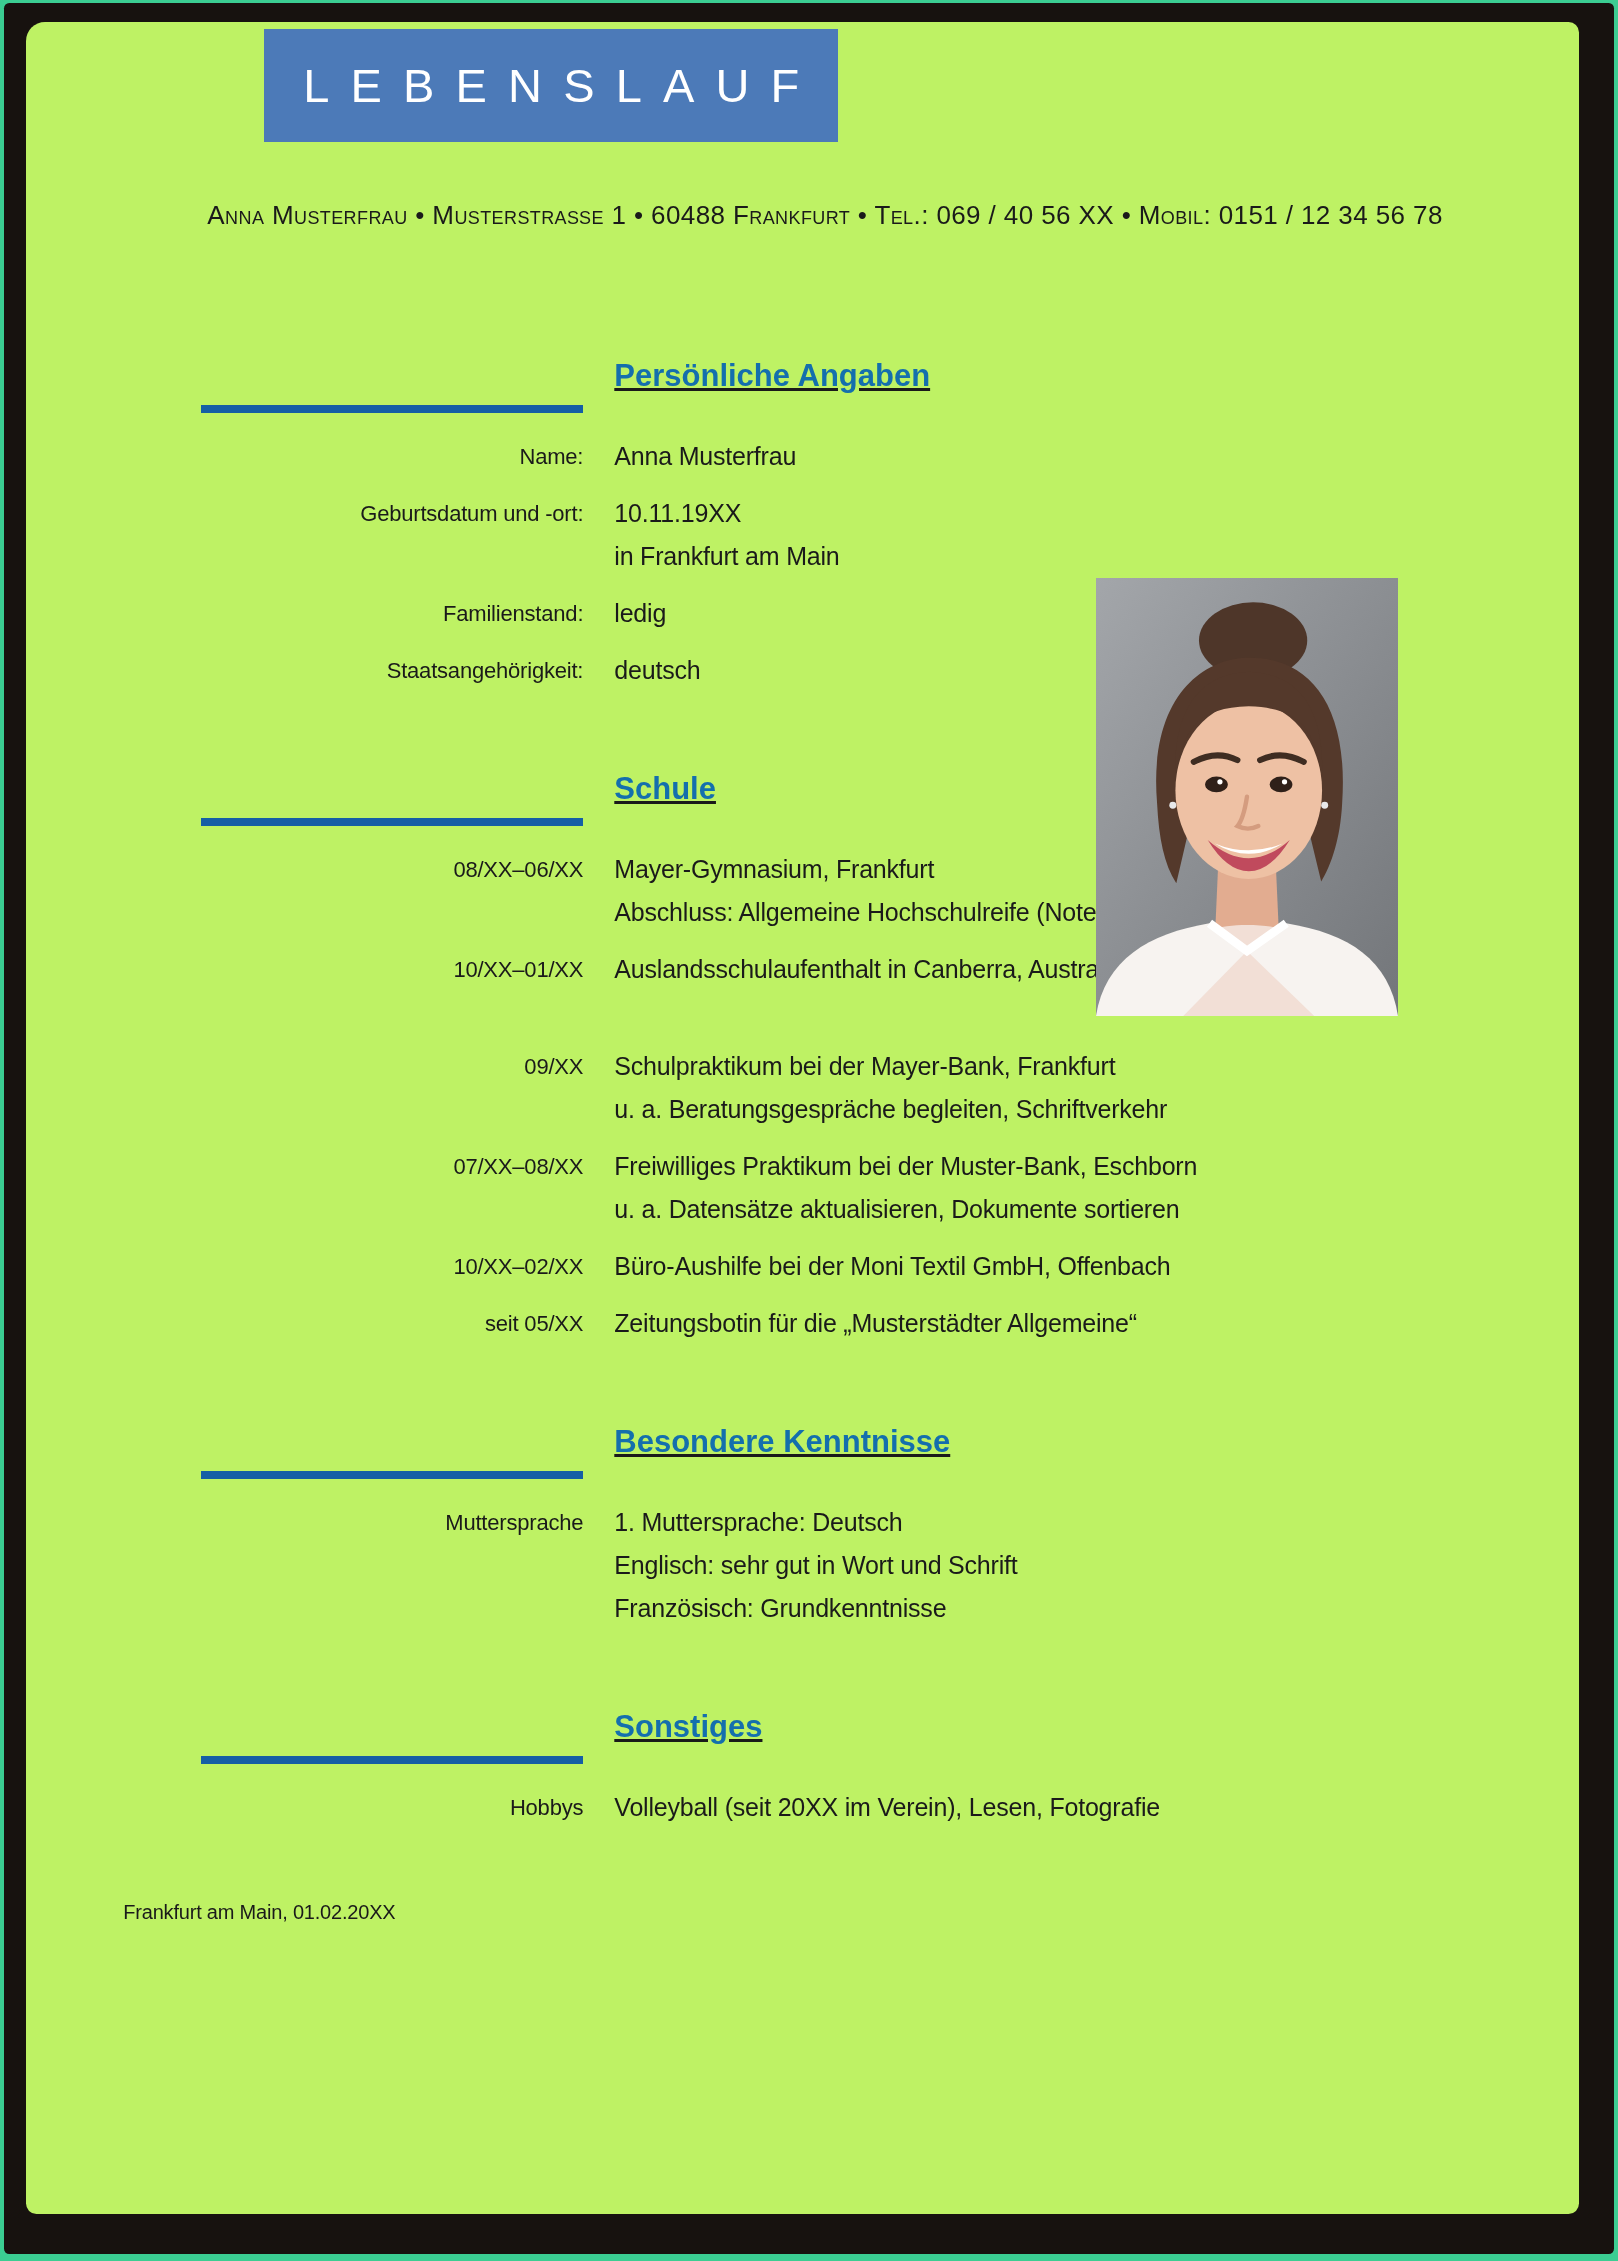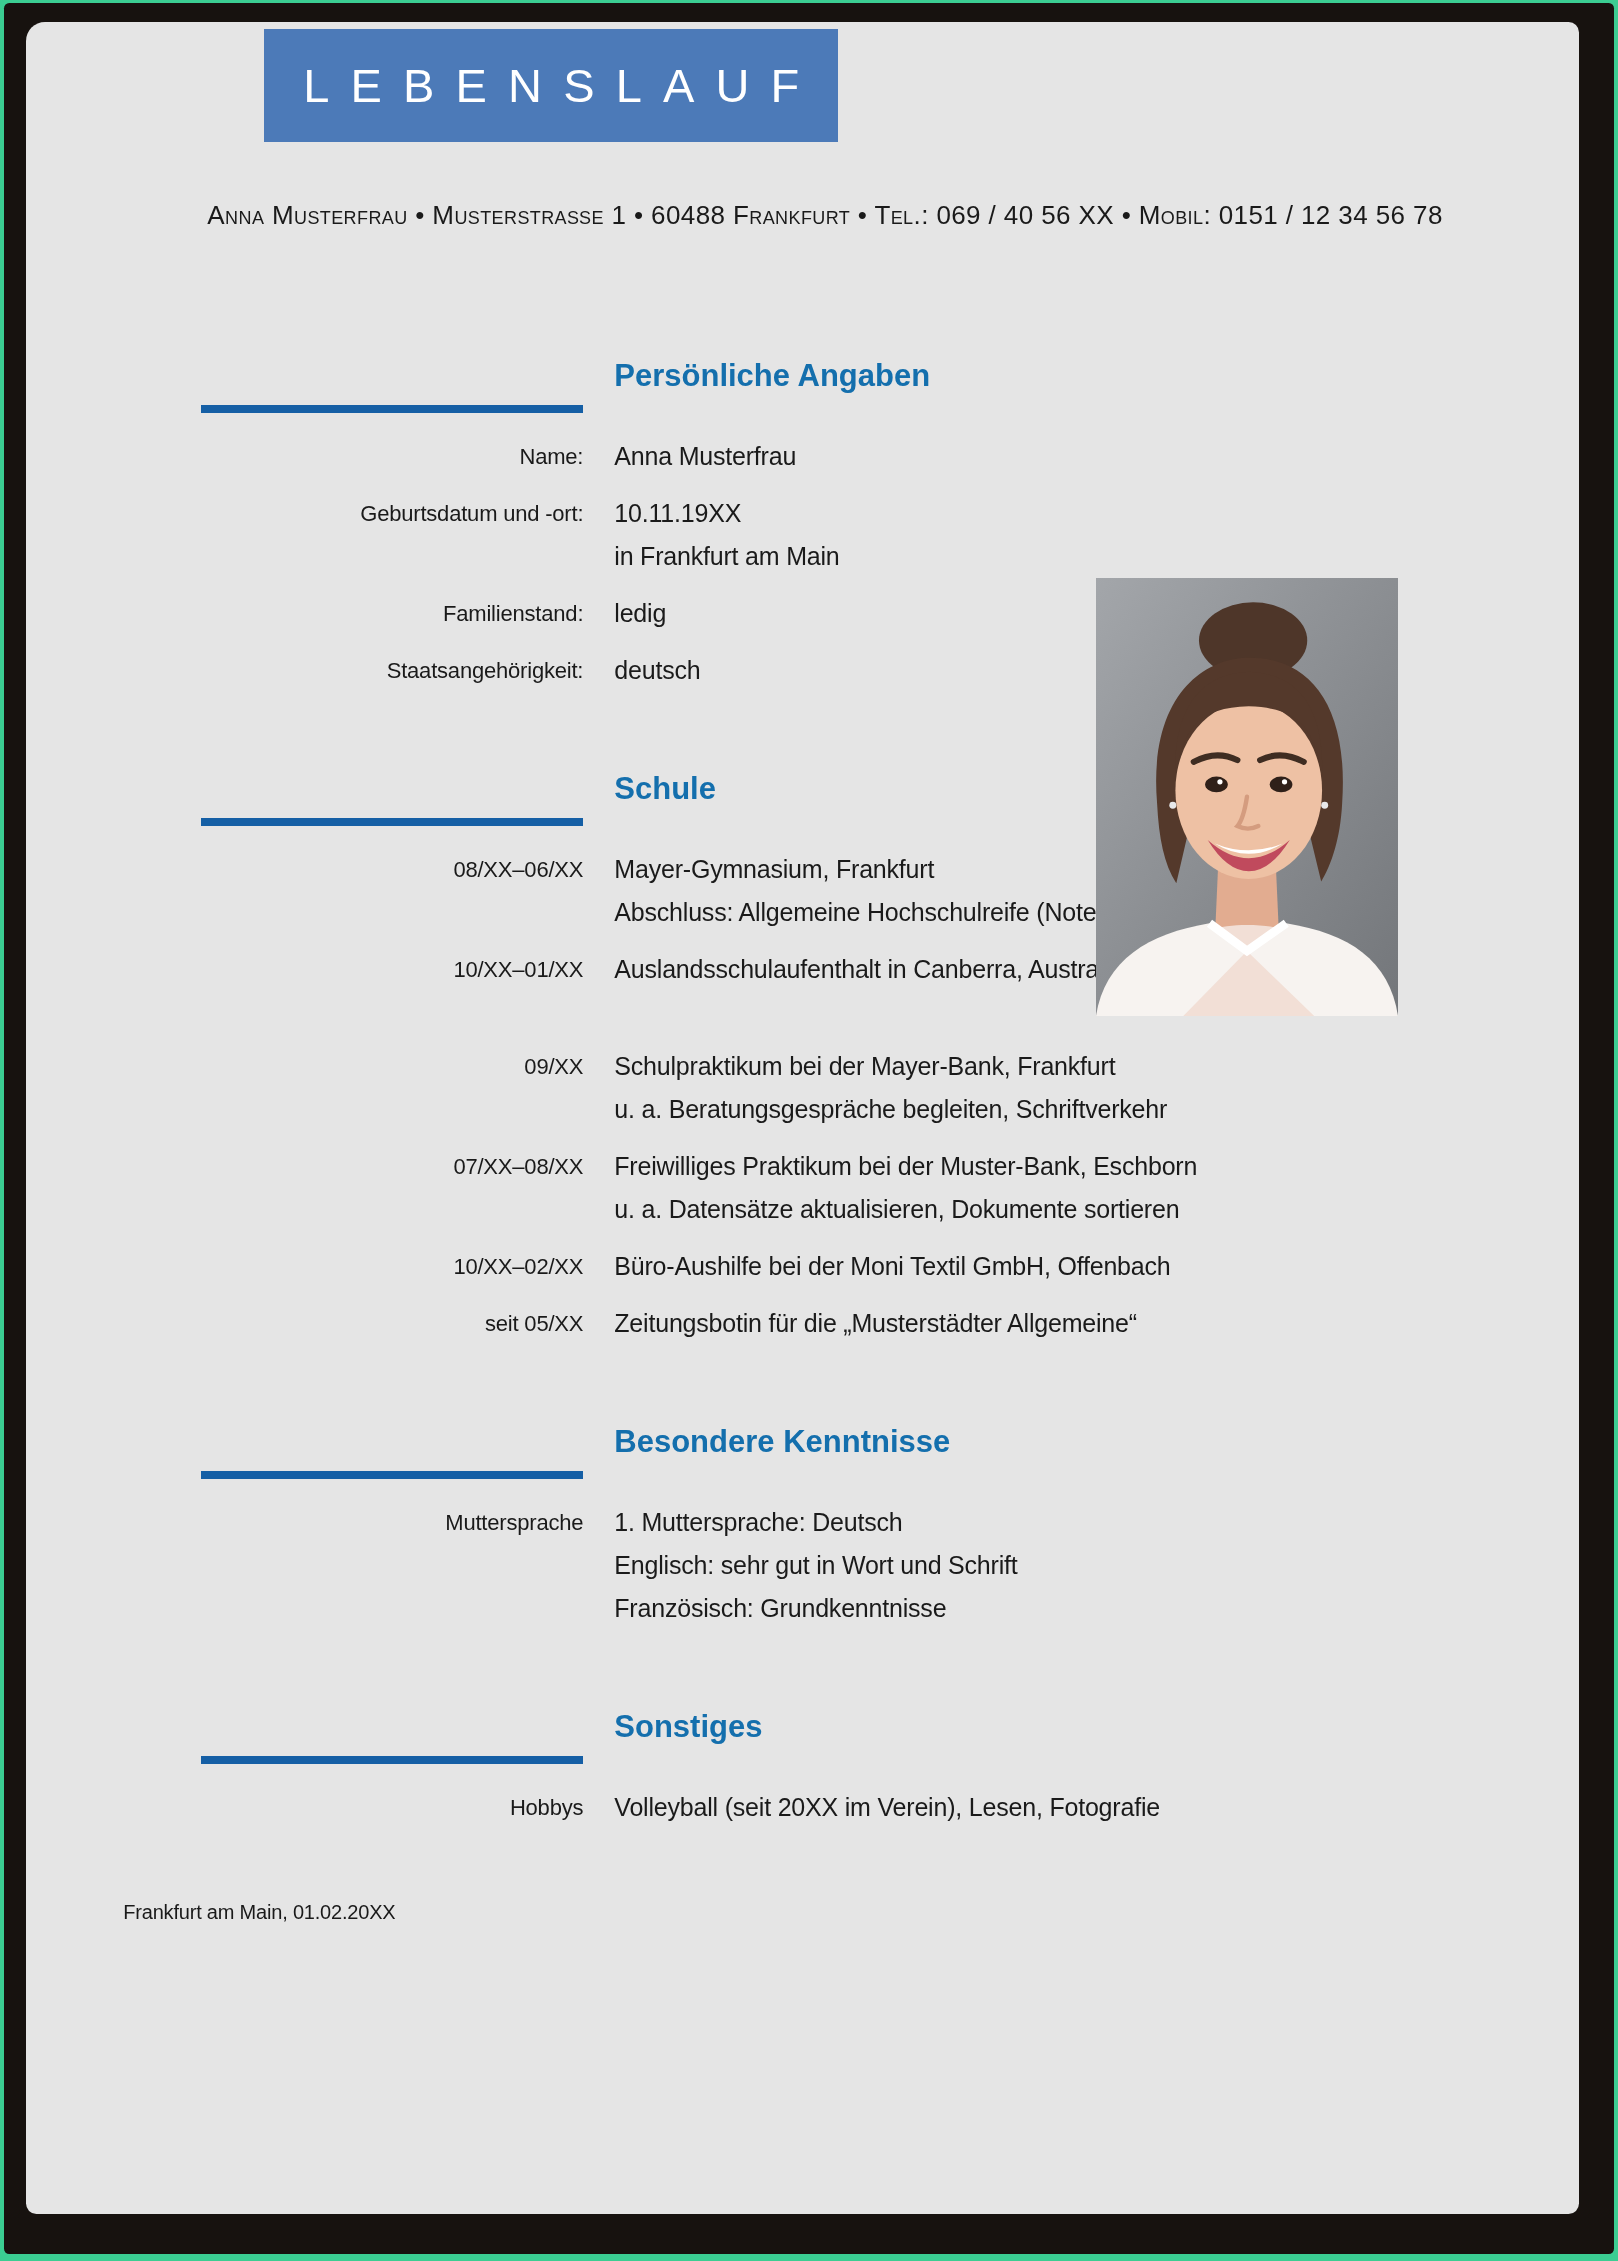--- a/index.html
+++ b/index.html
@@ -9,21 +9,21 @@
     font-family:"Liberation Sans", sans-serif;
     -webkit-font-smoothing:antialiased;
   }
   .frame {
     position:absolute; top:2.6px; left:4.3px; right:5.2px; bottom:7px;
     background: var(--frame-black, #17120f);
     border-radius:5.2px;
   }
   .page {
     position:absolute; top:19px; left:22px; right:35px; bottom:40px;
-    background:#e5e5e5;
+    background:#bef264;
     border-radius:19px 10.4px 10.4px 10.4px;
     color: var(--text, #1a1a1a);
     overflow:hidden;
   }
   .banner {
     margin:7px 0 0 238px;
     width:574px; height:113px;
     background: var(--header-box, #4c7ab8);
     display:flex; align-items:center; justify-content:center;
   }
@@ -40,20 +40,21 @@
     font-size:26px; letter-spacing:0.4px;
     white-space:nowrap;
   }
   main { display:block; margin-top:47px; padding:0 52px 0 97px; position:relative; }
   .section { margin-top:54px; }
   .section:first-child { margin-top:0; }
   .section:nth-child(2) { margin-top:102px; }
   .sec-head {
     display:grid; grid-template-columns:460px 1fr; column-gap:31px;
     align-items:end;
+    text-decoration:underline;
   }
   .rule {
     height:7.8px; width:382px; justify-self:end; margin-bottom:6px;
     background: var(--rule-blue, #155fa5);
   }
   .sec-title {
     color: var(--heading-blue, #146fad);
     font-size:31px; font-weight:700; line-height:35px;
   }
   .rows { margin-top:15.6px; }

